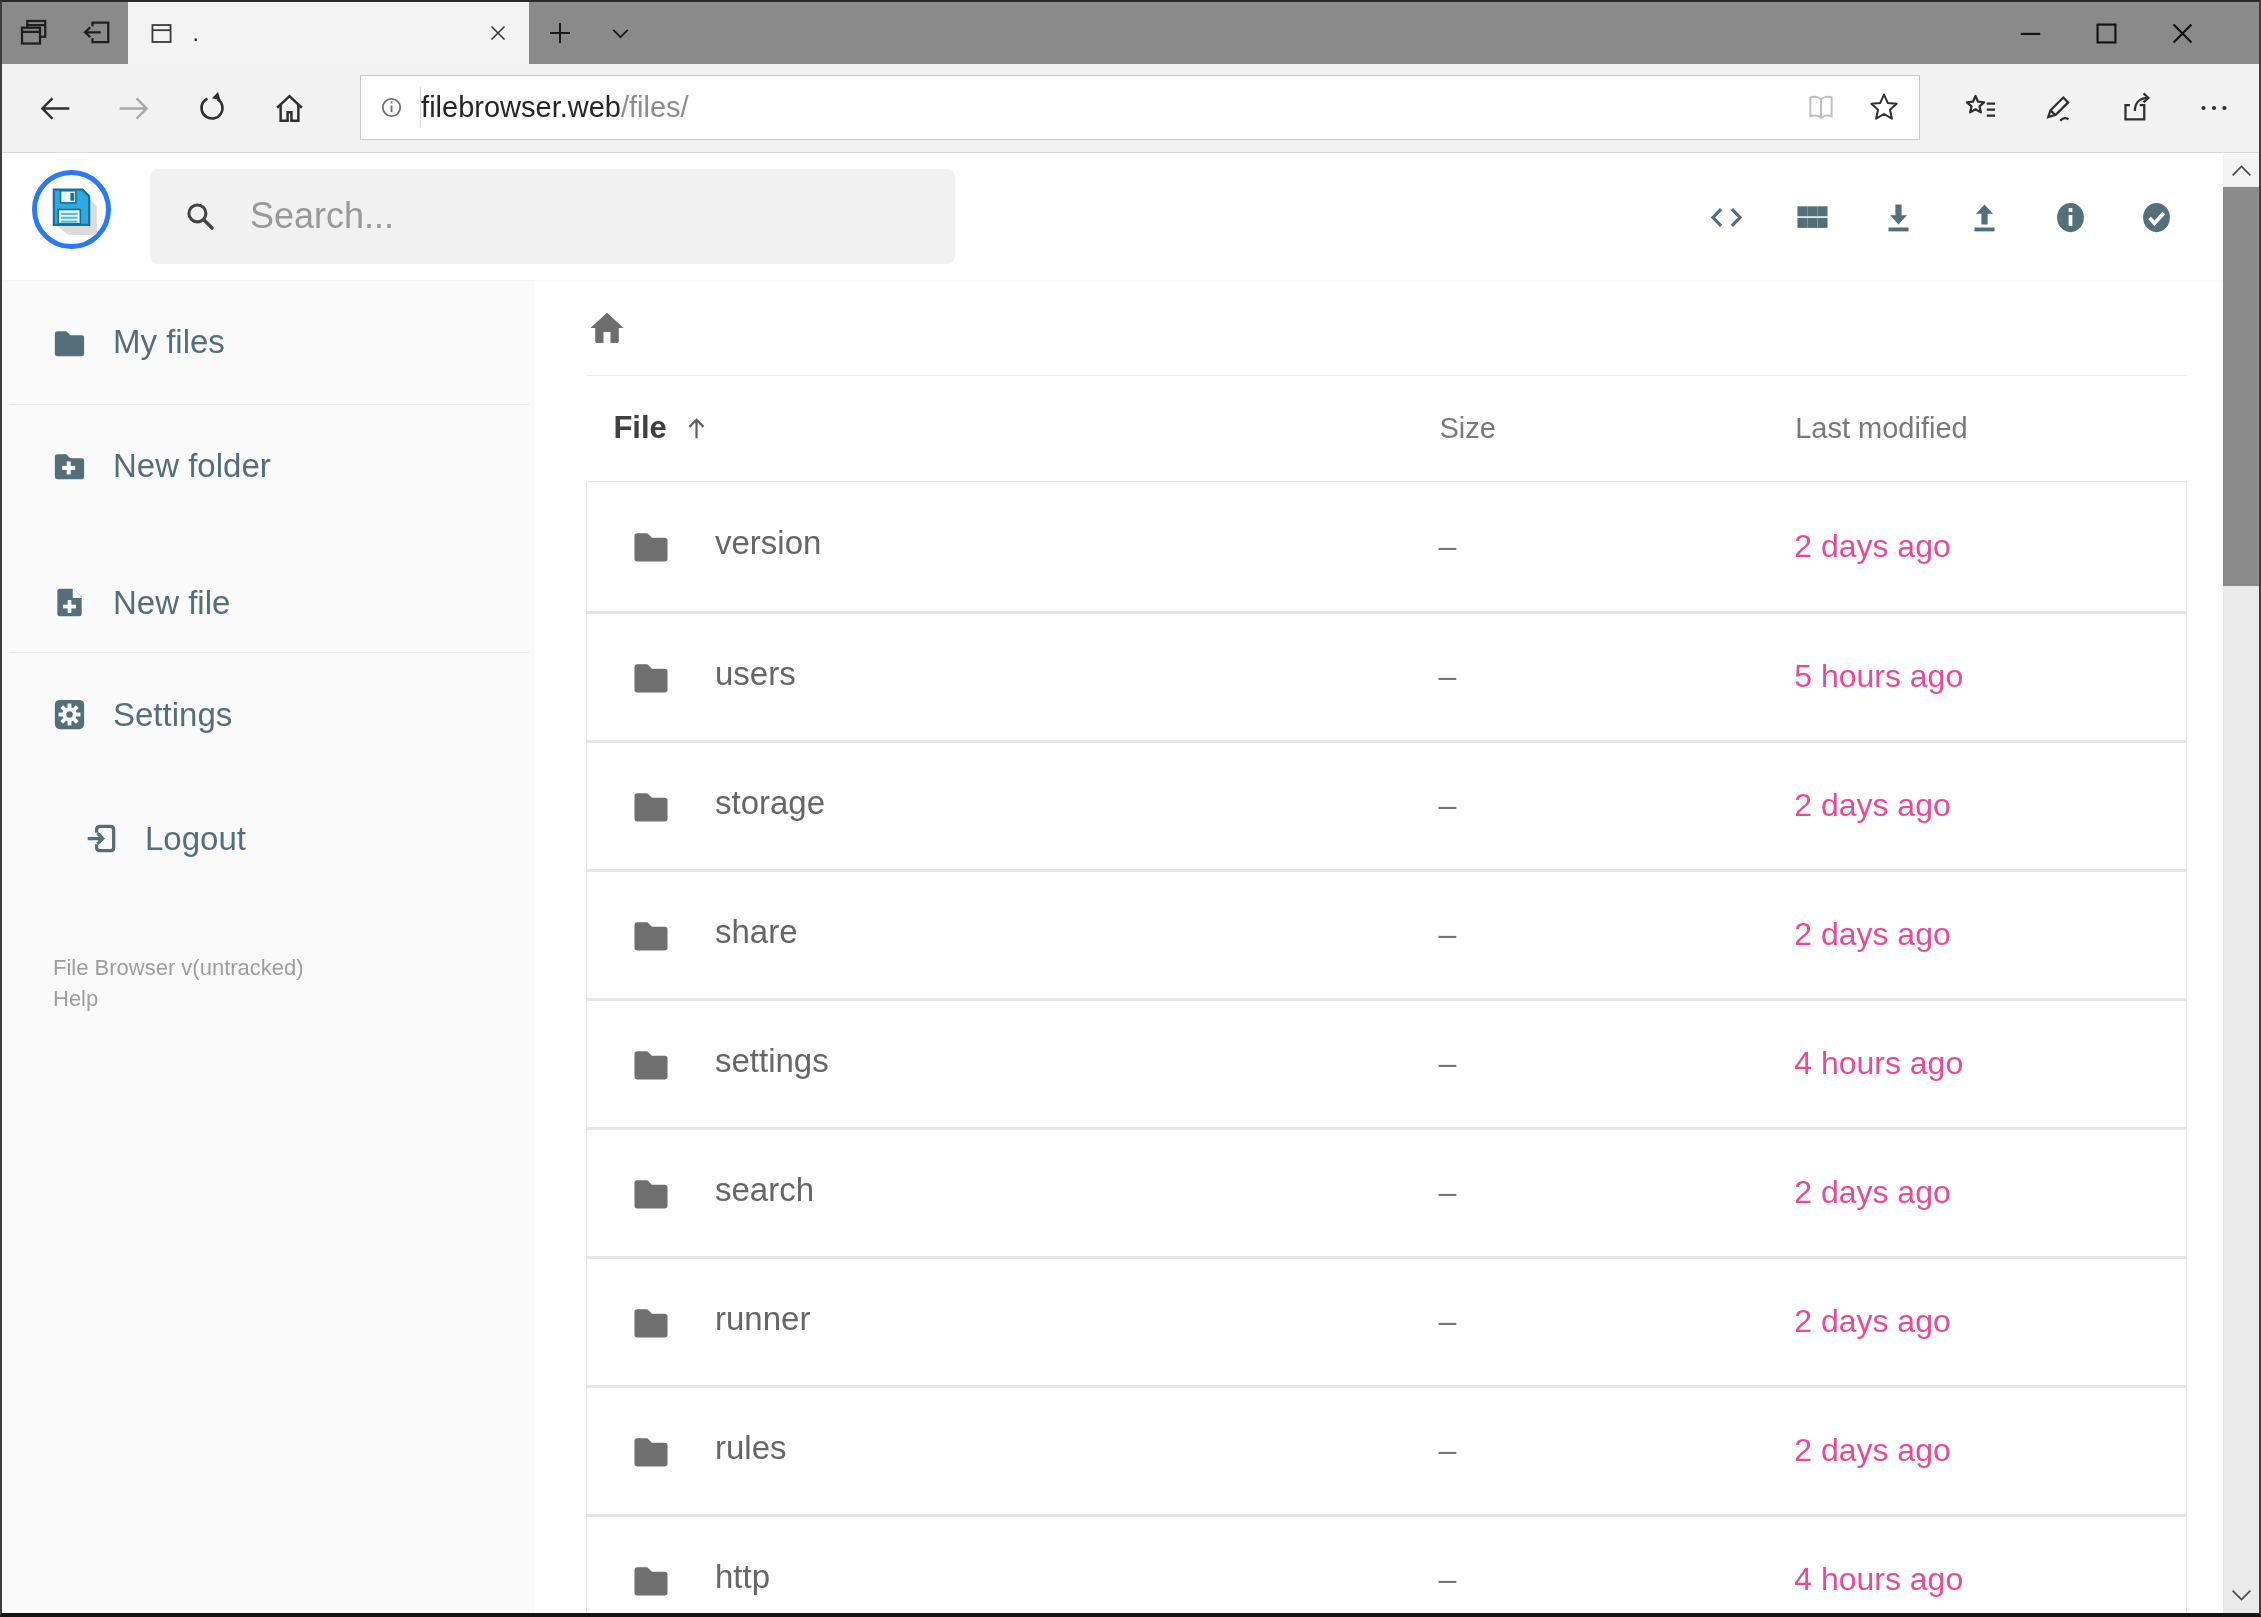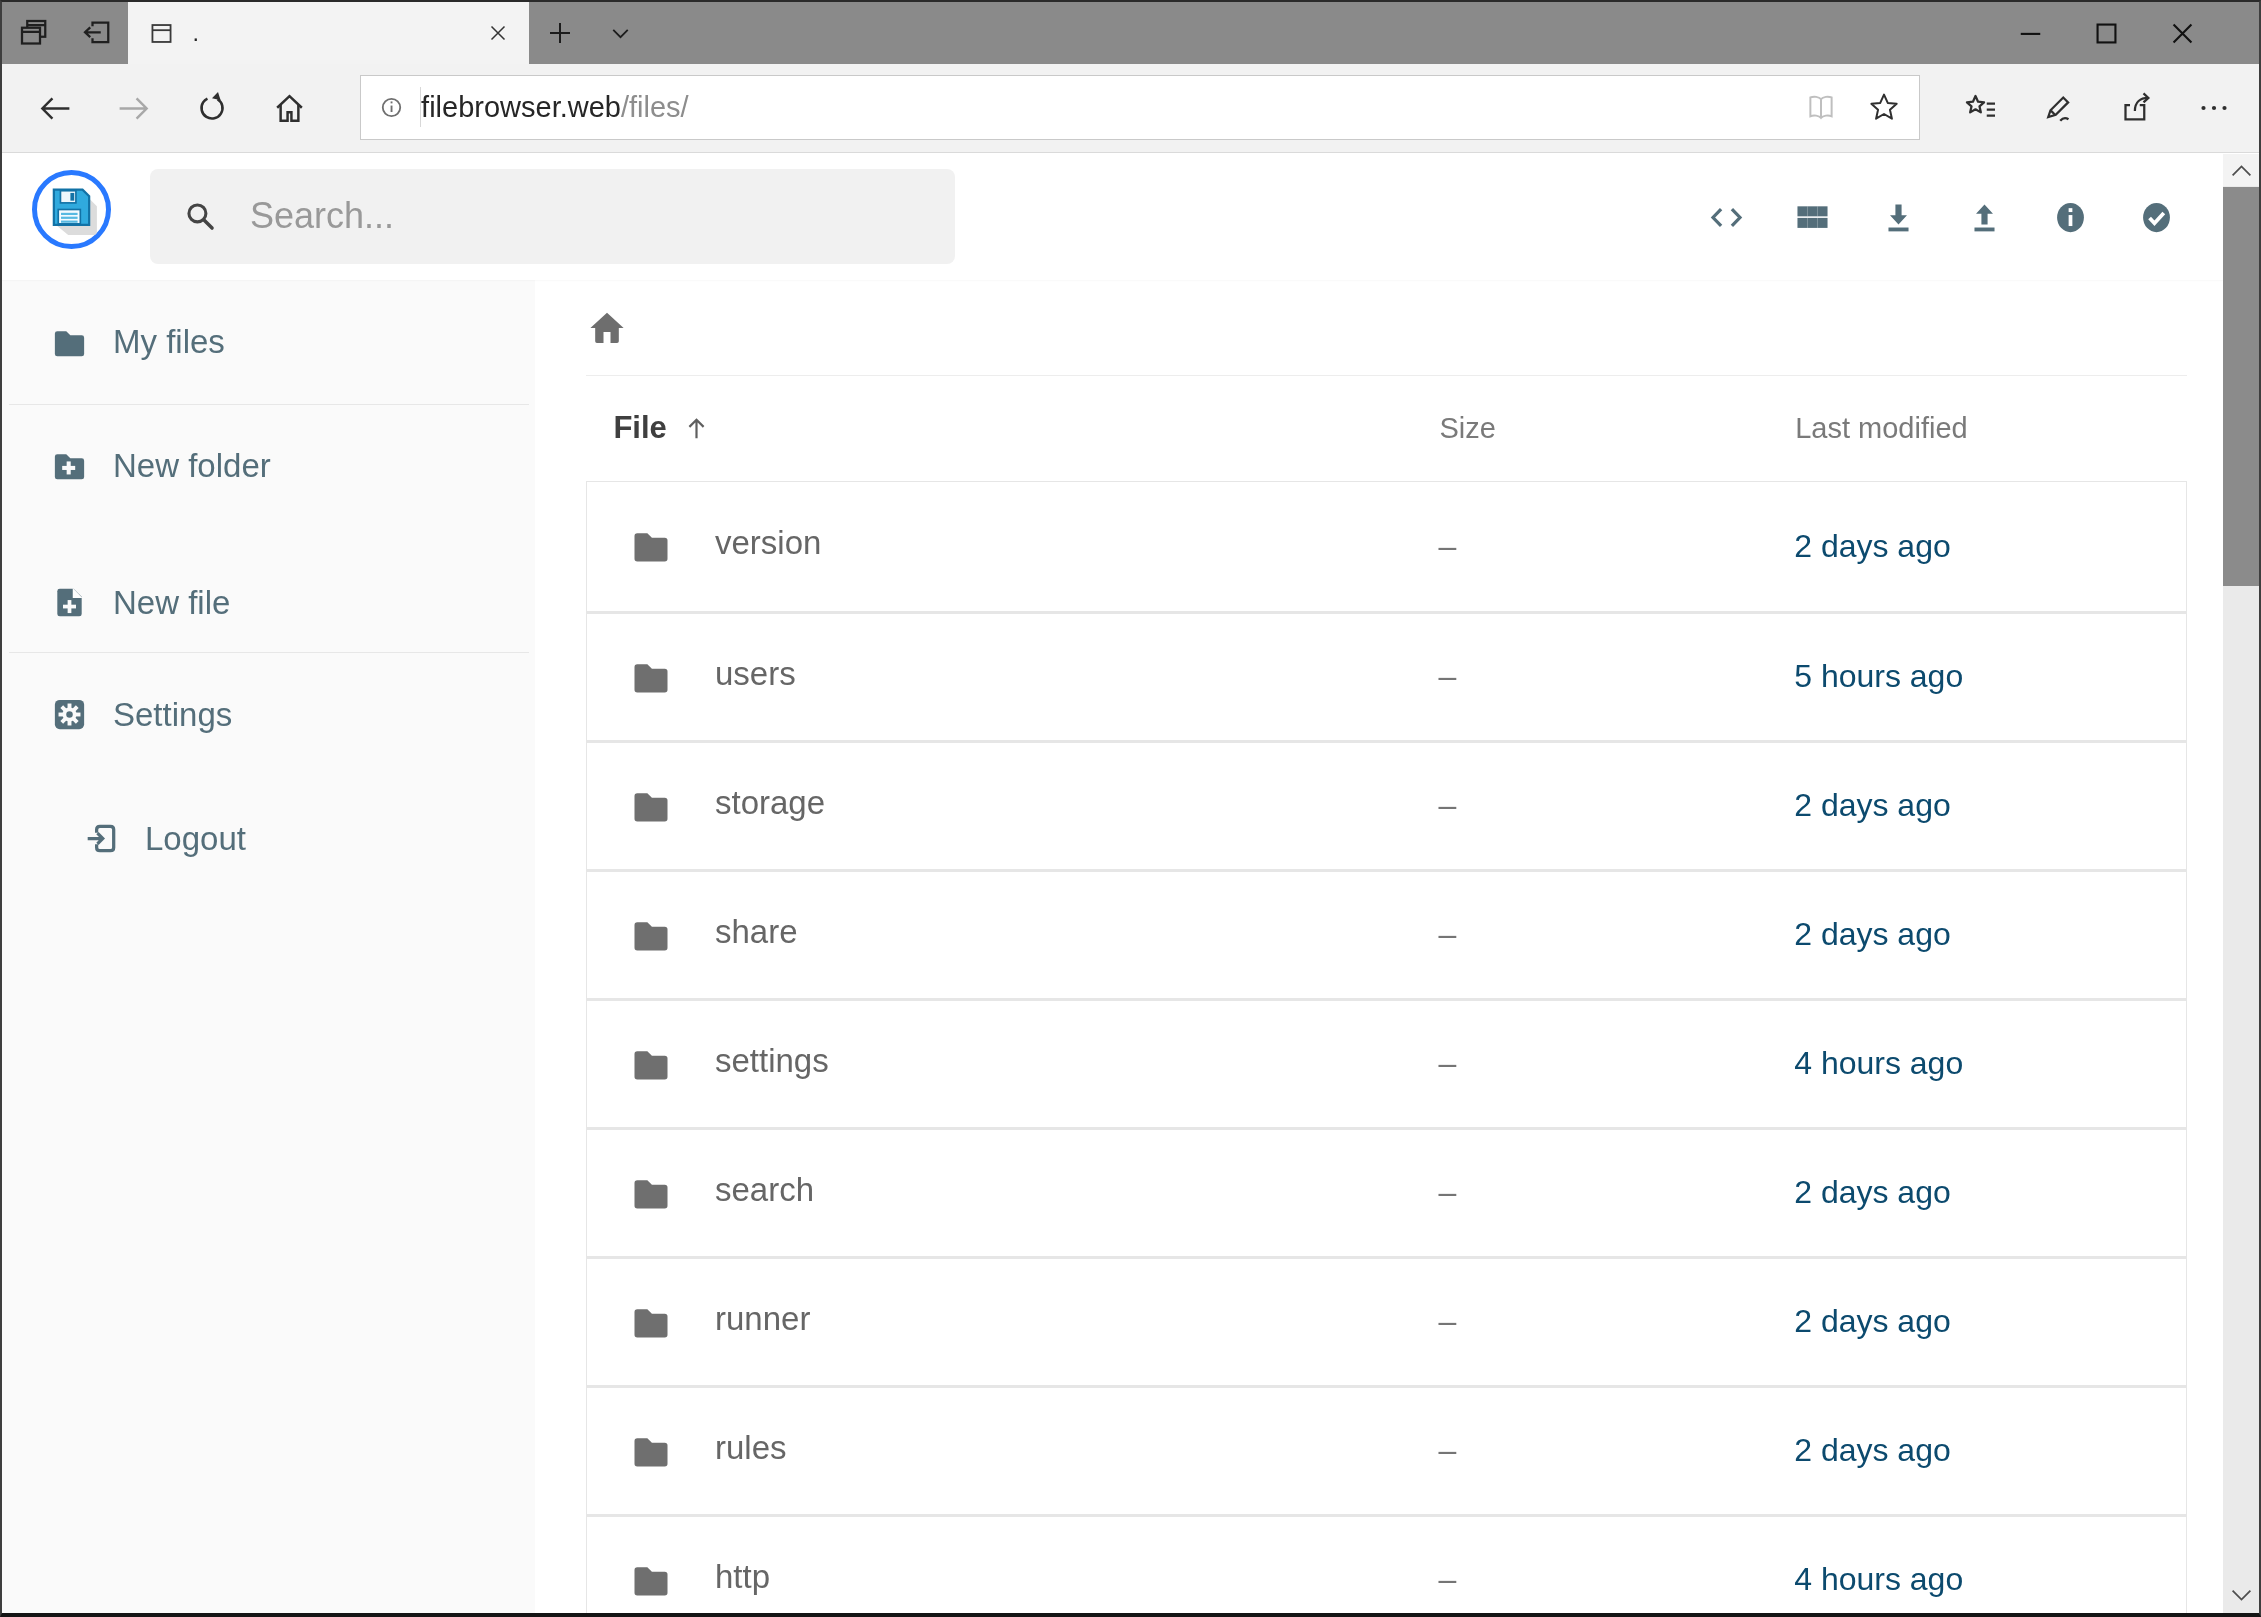--- a/index.html
+++ b/index.html
@@ -70,21 +70,21 @@
   .list-header { height:105px; display:grid; grid-template-columns:1fr 359px 395px; align-items:center; }
   .lh-name { display:flex; align-items:center; gap:14.5px; padding-left:27.4px; font-size:31px; font-weight:600; color:#3f3f3f; }
   .lh-col { font-size:29px; color:#7a7a7a; }
   .lh-size { padding-left:6.5px; }
   .lh-mod { padding-left:3.2px; }
   .listing { border:1.6px solid #e6e6e6; border-bottom:none; }
   .file-row { height:129px; display:grid; grid-template-columns:1fr 359px 395px; align-items:center; background:#fff; }
   .file-row + .file-row { border-top:3.2px solid #e6e6e6; }
   .fr-name { display:flex; align-items:flex-start; gap:42px; padding-left:42px; font-size:33px; color:#666; }
   .fr-size { font-size:32px; color:#757575; padding-left:6.5px; }
-  .fr-mod { font-size:32px; color:#0c4a6e; padding-left:3.2px; }
+  .fr-mod { font-size:32px; color:#ec4899; padding-left:3.2px; }
 
   .ic46 { width:37px; height:37px; }
   .ic44 { width:36px; height:36px; }
   .ic42 { width:34px; height:34px; }
   .ic40 { width:32px; height:32px; }
   .ic38 { width:31px; height:31px; }
   .ic36 { width:29px; height:29px; }
   .ic30 { width:24px; height:24px; }
   .ic48 { width:39px; height:39px; }
   .ic52 { width:42px; height:42px; }
@@ -360,20 +360,24 @@
         </button>
 
         <button class="side-item" style="top:510px;margin-left:32px;">
           <svg class="ic48" viewBox="0 0 48 48" stroke="#546e7a" stroke-width="4" fill="none">
             <path d="M18 17 V13 q0 -4 4 -4 h13 q4 0 4 4 v22 q0 4 -4 4 H22 q-4 0 -4 -4 v-4"></path>
             <path d="M7 24 h18 M19 17.5 l6.5 6.5 -6.5 6.5"></path>
           </svg>
           <span class="lbl">Logout</span>
         </button>
 
+        <div class="side-footer">
+          <div>File Browser v(untracked)</div>
+          <a href="#">Help</a>
+        </div>
       </div>
 
       <div class="main">
         <div class="breadcrumb">
           <button class="bc-home">
             <svg class="ic52" viewBox="0 0 48 48" fill="#6e6e6e">
               <path d="M24 6.5 L43 24 h-5.5 v15 q0 2 -2 2 h-7.5 V28.5 h-8 V41 h-7.5 q-2 0 -2 -2 V24 H5 Z"></path>
             </svg>
           </button>
         </div>

